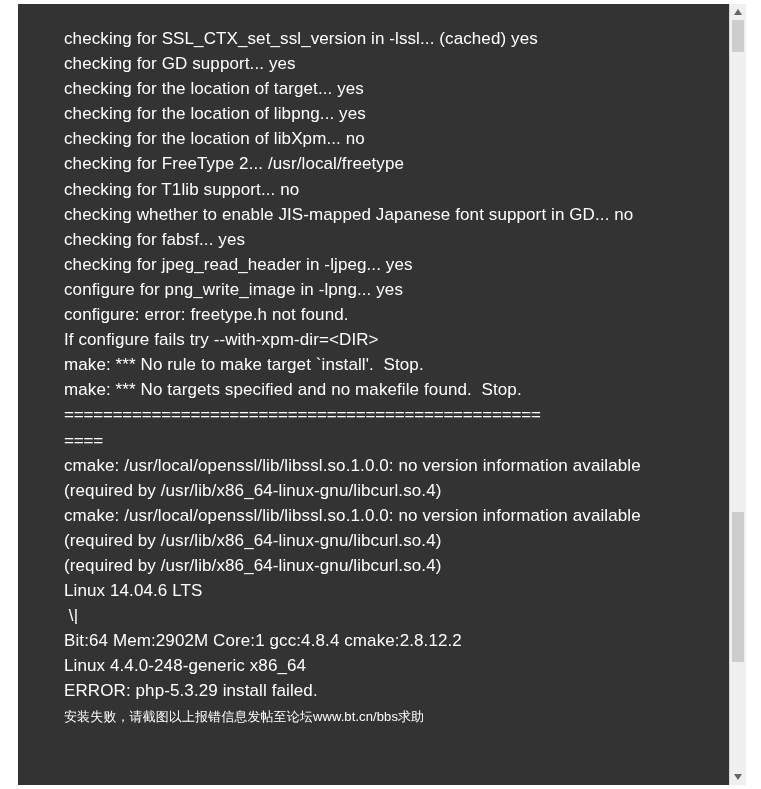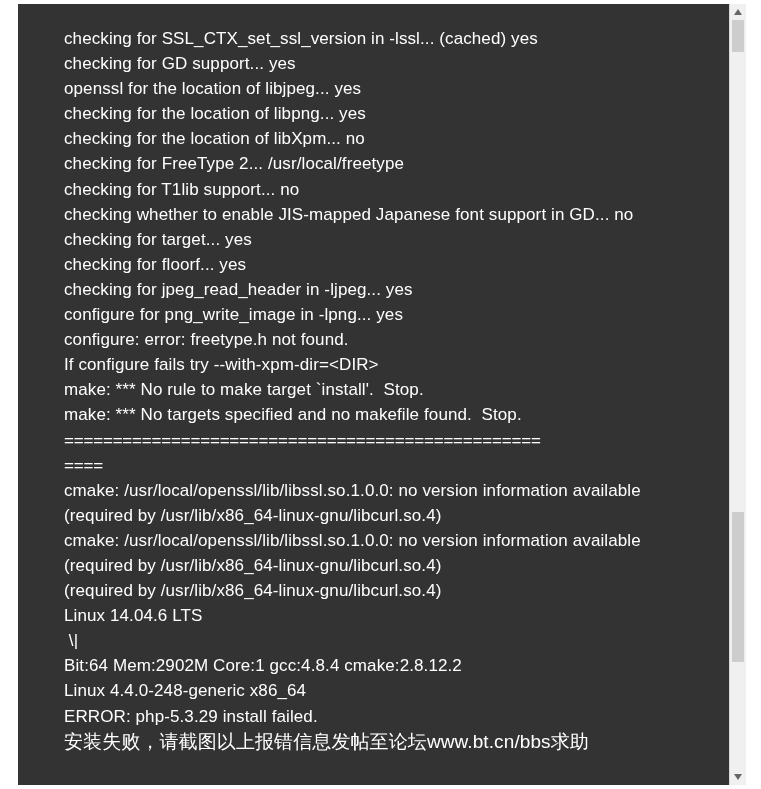--- a/index.html
+++ b/index.html
@@ -52,21 +52,21 @@
     white-space: pre-wrap;
     word-break: break-word;
     letter-spacing: 0.1px;
   }
 
   .log-line.sep {
     letter-spacing: -0.2px;
   }
 
   .log-line.cn {
-    font-size: 19px;
+    font-size: 13px;
   }
 
   
   .scrollbar {
     position: absolute;
     right: 0;
     top: 0;
     width: 16px;
     height: 100%;
     background: #f0f0f0;
@@ -131,28 +131,27 @@
 <div id="app">
 
   <div class="left-gutter"></div>
   <div class="bottom-gutter"></div>
 
   <div class="console-panel">
 
     <div class="console-body">
       <div class="log-line">checking for SSL_CTX_set_ssl_version in -lssl... (cached) yes</div>
       <div class="log-line">checking for GD support... yes</div>
-      <div class="log-line">openssl for the location of libjpeg... yes</div>
+      <div class="log-line">checking for the location of target... yes</div>
       <div class="log-line">checking for the location of libpng... yes</div>
       <div class="log-line">checking for the location of libXpm... no</div>
       <div class="log-line">checking for FreeType 2... /usr/local/freetype</div>
       <div class="log-line">checking for T1lib support... no</div>
       <div class="log-line">checking whether to enable JIS-mapped Japanese font support in GD... no</div>
-      <div class="log-line">checking for target... yes</div>
-      <div class="log-line">checking for floorf... yes</div>
+      <div class="log-line">checking for fabsf... yes</div>
       <div class="log-line">checking for jpeg_read_header in -ljpeg... yes</div>
       <div class="log-line">configure for png_write_image in -lpng... yes</div>
       <div class="log-line">configure: error: freetype.h not found.</div>
       <div class="log-line">If configure fails try --with-xpm-dir=&lt;DIR&gt;</div>
       <div class="log-line">make: *** No rule to make target `install'.  Stop.</div>
       <div class="log-line">make: *** No targets specified and no makefile found.  Stop.</div>
       <div class="log-line sep">=================================================</div>
       <div class="log-line sep">====</div>
       <div class="log-line">cmake: /usr/local/openssl/lib/libssl.so.1.0.0: no version information available</div>
       <div class="log-line">(required by /usr/lib/x86_64-linux-gnu/libcurl.so.4)</div>

